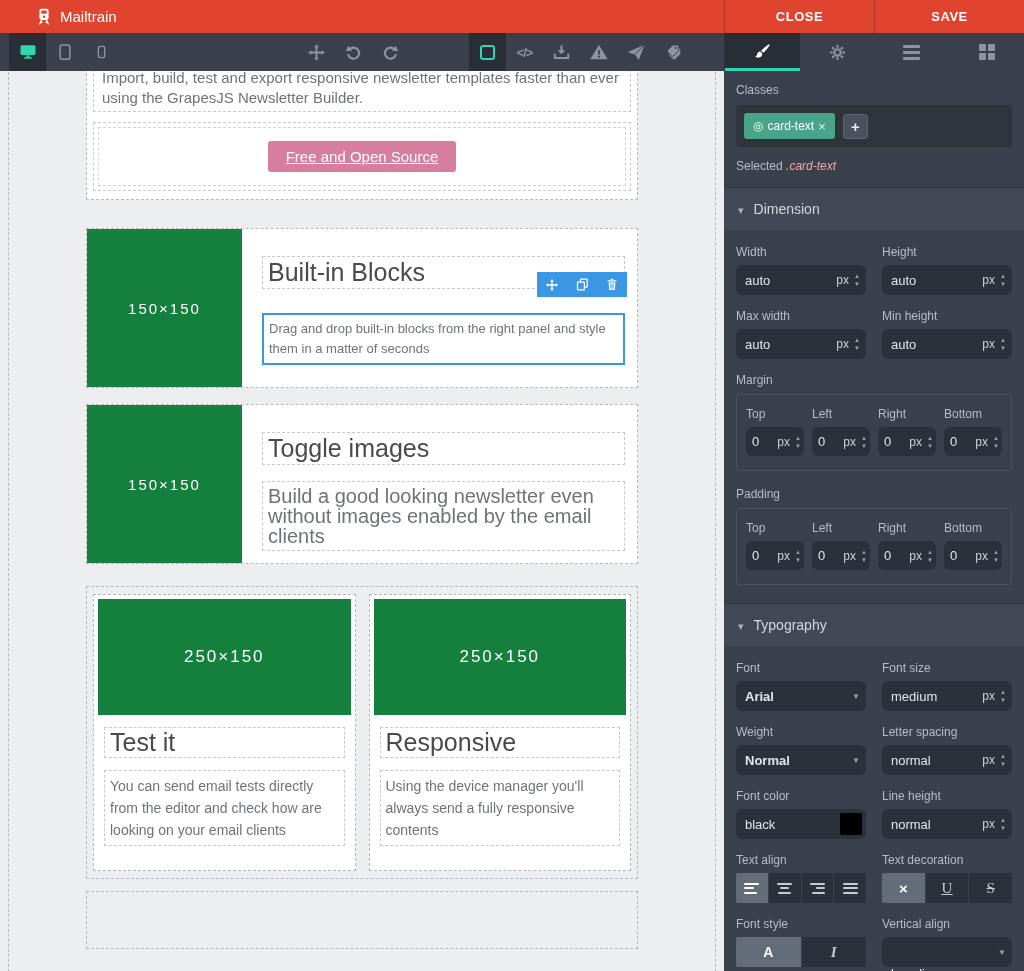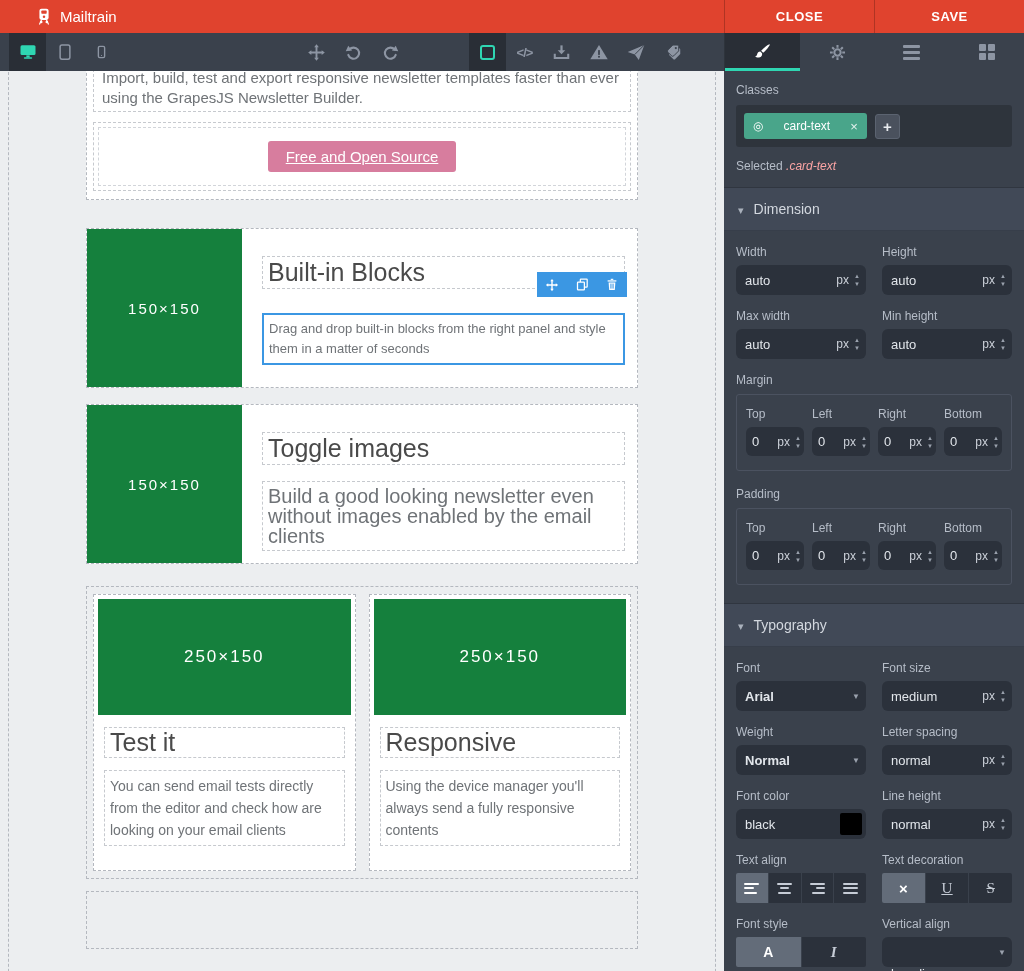--- a/index.html
+++ b/index.html
@@ -68,21 +68,21 @@
   .col-title { font-size:25px; color:#4a4a4a; border:1px dashed #c6c9ce; padding:0 5px; cursor:pointer; }
   .col-text { font-size:14px; line-height:22px; color:#6f7377; border:1px dashed #c6c9ce; padding:4px 5px; margin-top:12px; min-height:74px; cursor:pointer; }
 
   .empty-sec { margin-top:12px; border:1px dashed #b4b8bf; height:58px; }
 
   
   .rpanel { width:300px; height:900px; background:#3a414c; color:#c4cad3; overflow:hidden; font-size:12px; }
   .plabel { color:#b6bdc8; font-size:12px; }
   .classes-sec { padding:12px 12px 0; }
   .classes-box { margin-top:8px; background:rgba(0,0,0,0.2); border-radius:3px; padding:8px; display:flex; align-items:center; gap:8px; }
-  .tag { background:#49a58a; color:#fff; border-radius:3px; height:26px; display:flex; align-items:center; gap:20px; padding:0 9px; font-size:12px; cursor:pointer; }
+  .tag { background:#49a58a; color:#fff; border-radius:3px; height:26px; display:flex; align-items:center; gap:4px; padding:0 9px; font-size:12px; cursor:pointer; }
   .tag-state::before { content:"◎"; font-size:12px; }
   .tag-close { cursor:pointer; opacity:0.85; }
   .tag-close::before { content:"×"; font-size:13px; }
   .add-class { width:25px; height:25px; background:#4a515d; border:1px solid #5b6370; border-radius:3px;
                display:flex; align-items:center; justify-content:center; color:#e8ebef; cursor:pointer; }
   .add-class::before { content:"+"; font-size:15px; font-weight:bold; }
   .selected-row { padding:12px 12px 14px; }
   .sel-val { font-style:italic; color:#fca5a5; }
 
   .sector-title { background:#414957; border-top:1px solid rgba(0,0,0,0.25); border-bottom:1px solid rgba(0,0,0,0.15);

